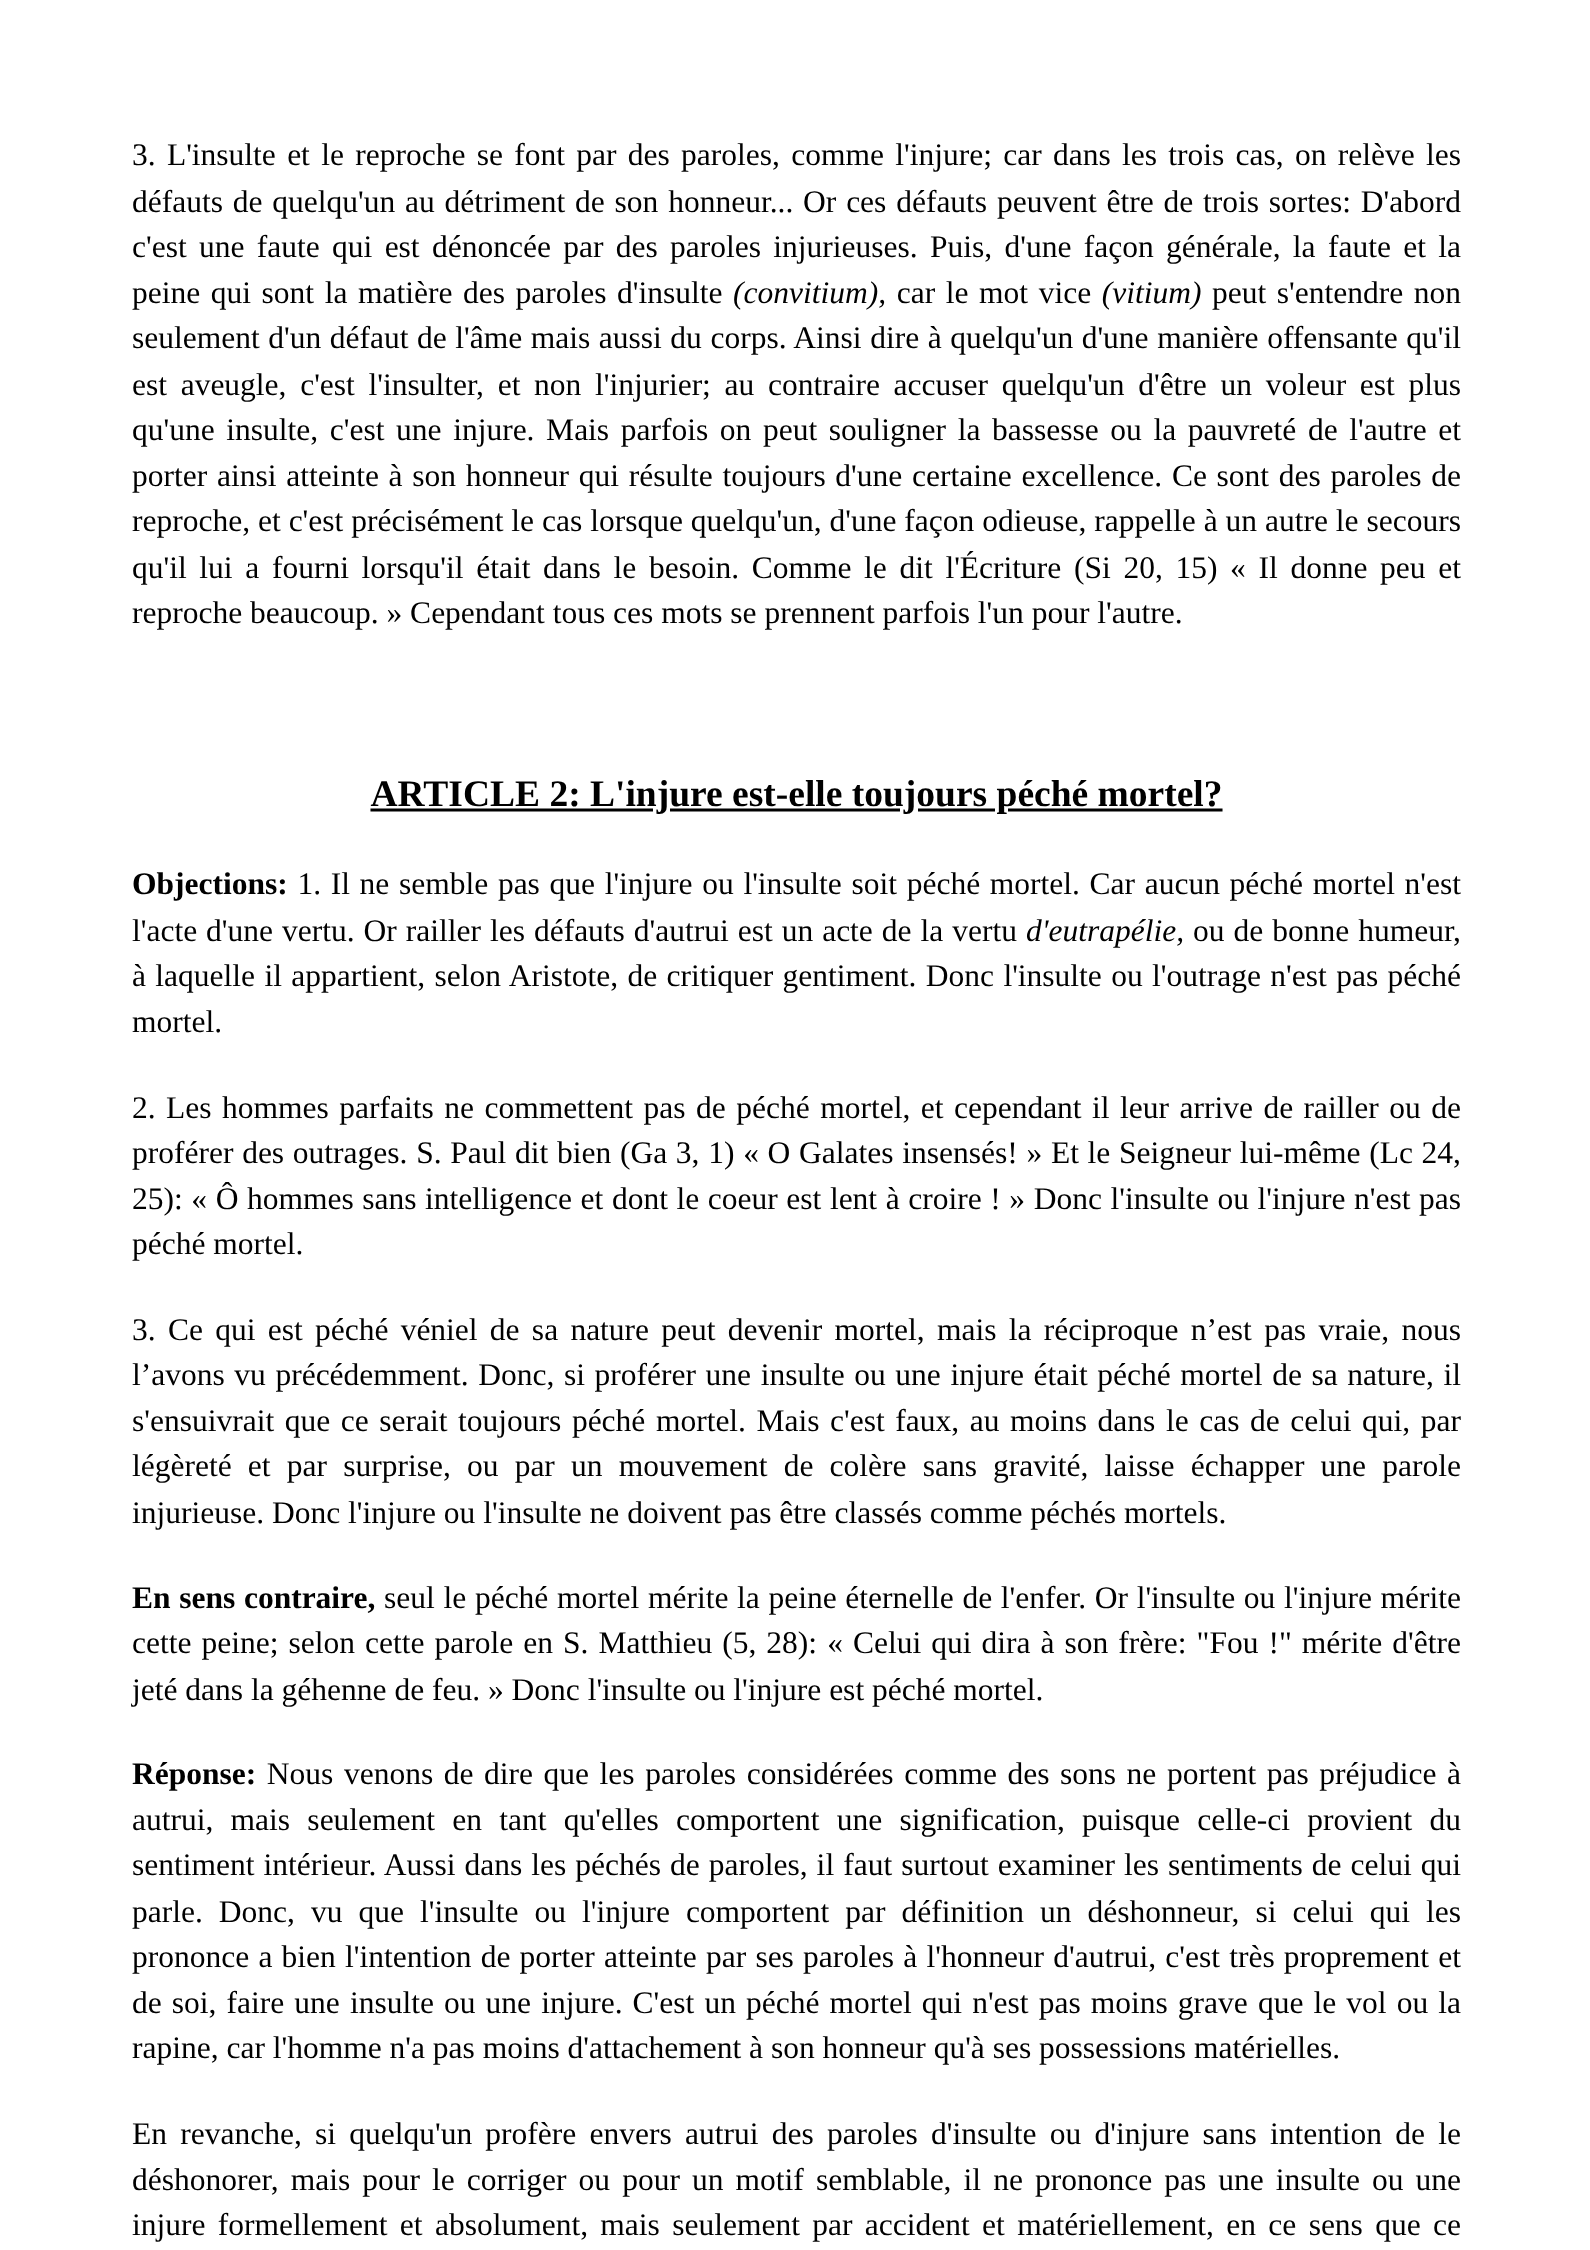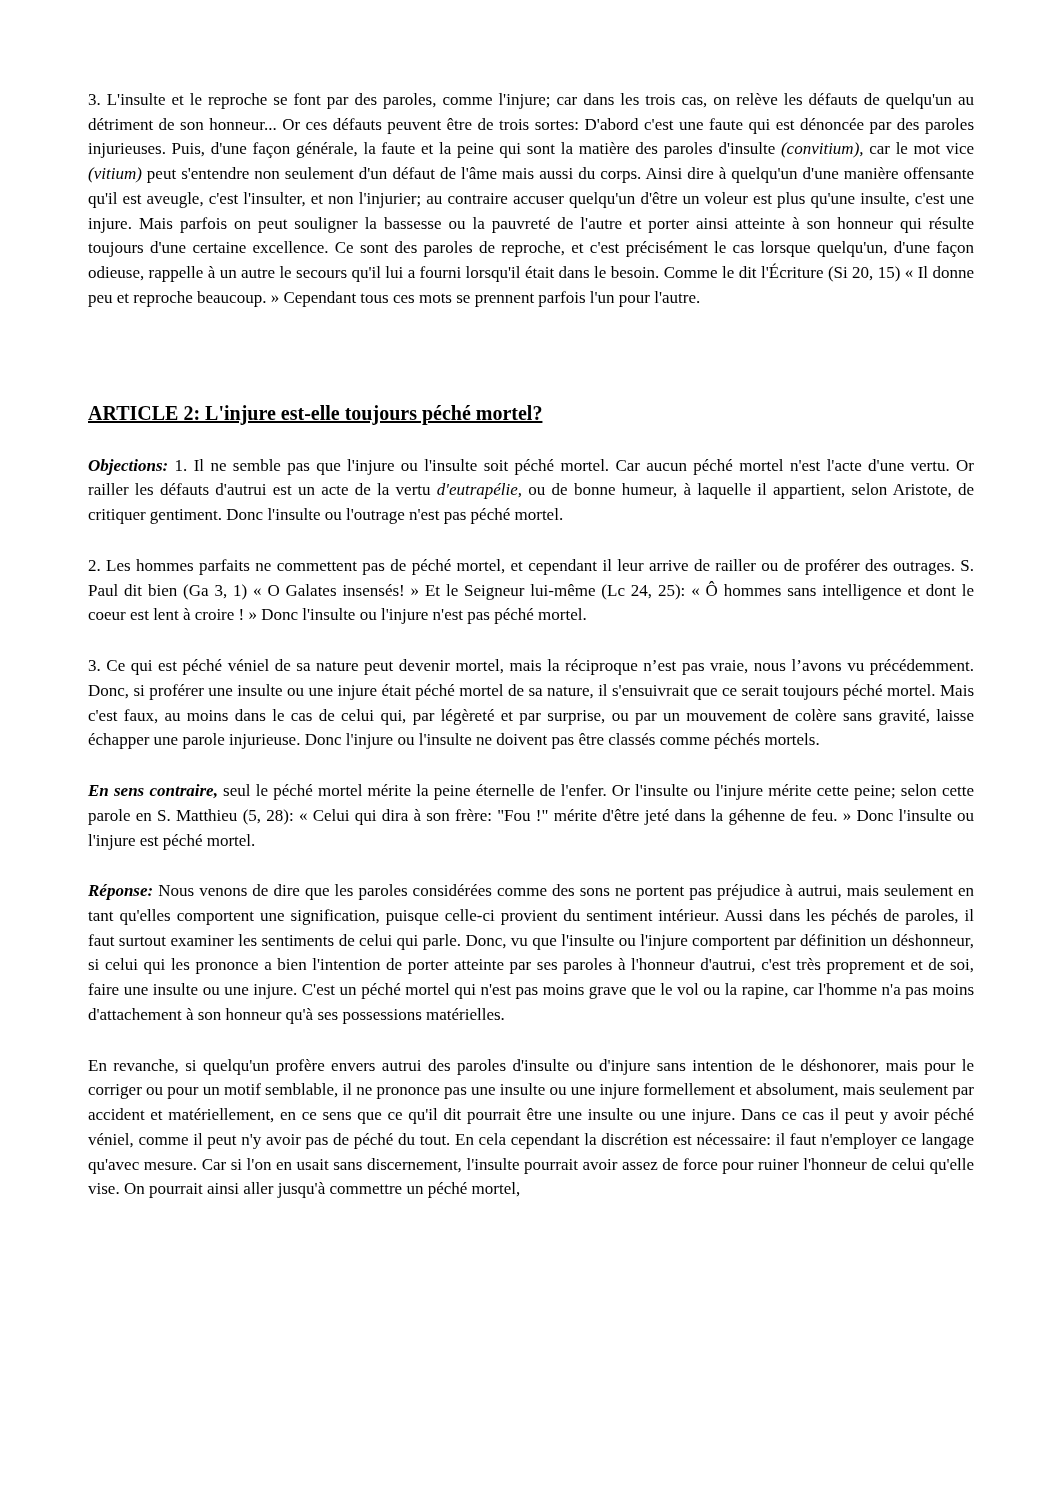--- a/index.html
+++ b/index.html
@@ -15,52 +15,50 @@
   }
   .page {
     width: 1060px;
     min-height: 1500px;
     box-sizing: border-box;
     padding: 88px 86px 40px 88px;
     background: #ffffff;
   }
   p {
     margin: 0 0 4px 0;
-    font-size: 17px;
+    font-size: 21px;
     line-height: 1.455;
     text-align: justify;
     text-justify: inter-word;
     hyphens: none;
   }
   .para-block {
     margin-bottom: 26px;
   }
   .para-block:last-child {
     margin-bottom: 16px;
   }
   .spacer-large {
     height: 62px;
   }
   .article-heading {
     font-weight: bold;
     text-decoration: underline;
-    font-size: 20px;
+    font-size: 25px;
     line-height: 1.455;
     margin: 0 0 26px 0;
-    text-align: left;
+    text-align: center;
   }
   .lead {
     font-weight: bold;
-    font-style: italic;
   }
   .it {
     font-style: italic;
   }
   .it-bold {
-    font-style: italic;
     font-weight: bold;
   }
 </style>
 </head>
 <body>
 
 <div class="page">
 
   <div class="para-block">
     <p><span>3. L'insulte et le reproche se font par des paroles, comme l'injure; car dans les trois cas, on relève les défauts de quelqu'un au détriment de son honneur... Or ces défauts peuvent être de trois sortes: D'abord c'est une faute qui est dénoncée par des paroles injurieuses. Puis, d'une façon générale, la faute et la peine qui sont la matière des paroles d'insulte </span><span class="it">(convitium),</span><span> car le mot vice </span><span class="it">(vitium)</span><span> peut s'entendre non seulement d'un défaut de l'âme mais aussi du corps. Ainsi dire à quelqu'un d'une manière offensante qu'il est aveugle, c'est l'insulter, et non l'injurier; au contraire accuser quelqu'un d'être un voleur est plus qu'une insulte, c'est une injure. Mais parfois on peut souligner la bassesse ou la pauvreté de l'autre et porter ainsi atteinte à son honneur qui résulte toujours d'une certaine excellence. Ce sont des paroles de reproche, et c'est précisément le cas lorsque quelqu'un, d'une façon odieuse, rappelle à un autre le secours qu'il lui a fourni lorsqu'il était dans le besoin. Comme le dit l'Écriture (Si 20, 15) « Il donne peu et reproche beaucoup. » Cependant tous ces mots se prennent parfois l'un pour l'autre.</span></p>

